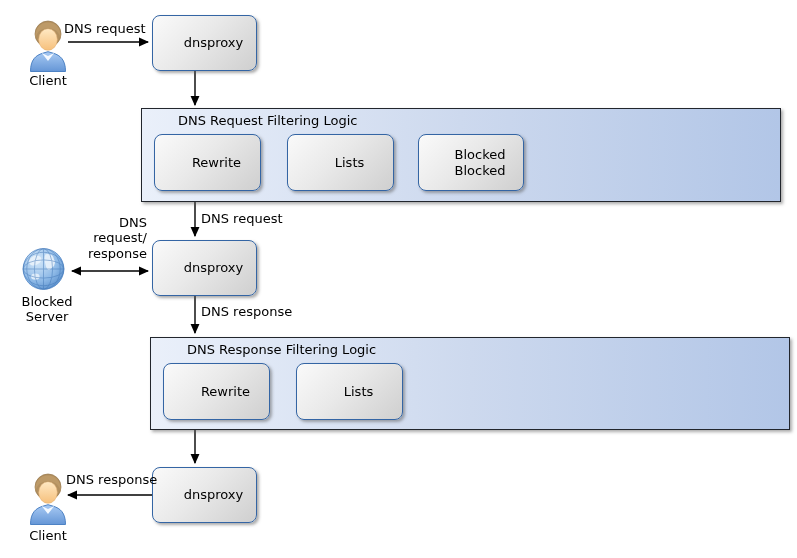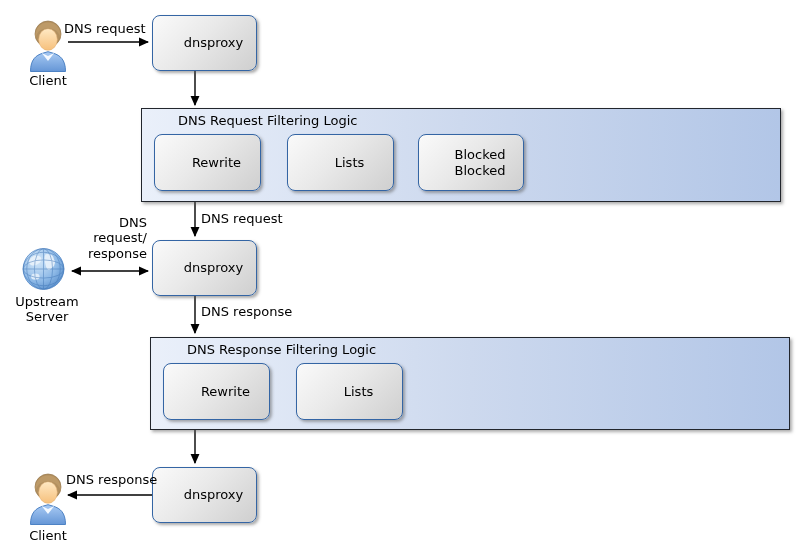--- a/index.html
+++ b/index.html
@@ -104,21 +104,21 @@
     <ellipse cx="14.5" cy="31" rx="4.5" ry="3.2" fill="#e9f2fb" opacity="0.85"></ellipse>
     <g fill="none" stroke="#3f74b4" stroke-width="0.9" opacity="0.55">
       <ellipse cx="23" cy="23" rx="9.5" ry="21.3"></ellipse>
       <ellipse cx="23" cy="23" rx="17.5" ry="21.3"></ellipse>
       <ellipse cx="23" cy="23" rx="21.3" ry="9.5"></ellipse>
       <ellipse cx="23" cy="23" rx="21.3" ry="17.5"></ellipse>
       <line x1="1.7" y1="23" x2="44.3" y2="23"></line>
       <line x1="23" y1="1.7" x2="23" y2="44.3"></line>
     </g>
   </svg>
-  <div class="node-label wrap" style="left:9px;top:294px;width:76px">Upstream Server</div>
+  <div class="node-label wrap" style="left:9px;top:294px;width:76px">Blocked Server</div>
 
   <div class="box" style="left:152px;top:240px;width:85px;height:54px">dnsproxy</div>
 
   <div class="edge-label" style="left:201px;top:304px">DNS response</div>
 
   <div class="container-box" style="left:150px;top:337px;width:638px;height:91px">
     <div class="container-title">DNS Response Filtering Logic</div>
     <div class="box" style="left:12px;top:25px;width:87px;height:55px">Rewrite</div>
     <div class="box" style="left:145px;top:25px;width:87px;height:55px">Lists</div>
   </div>

